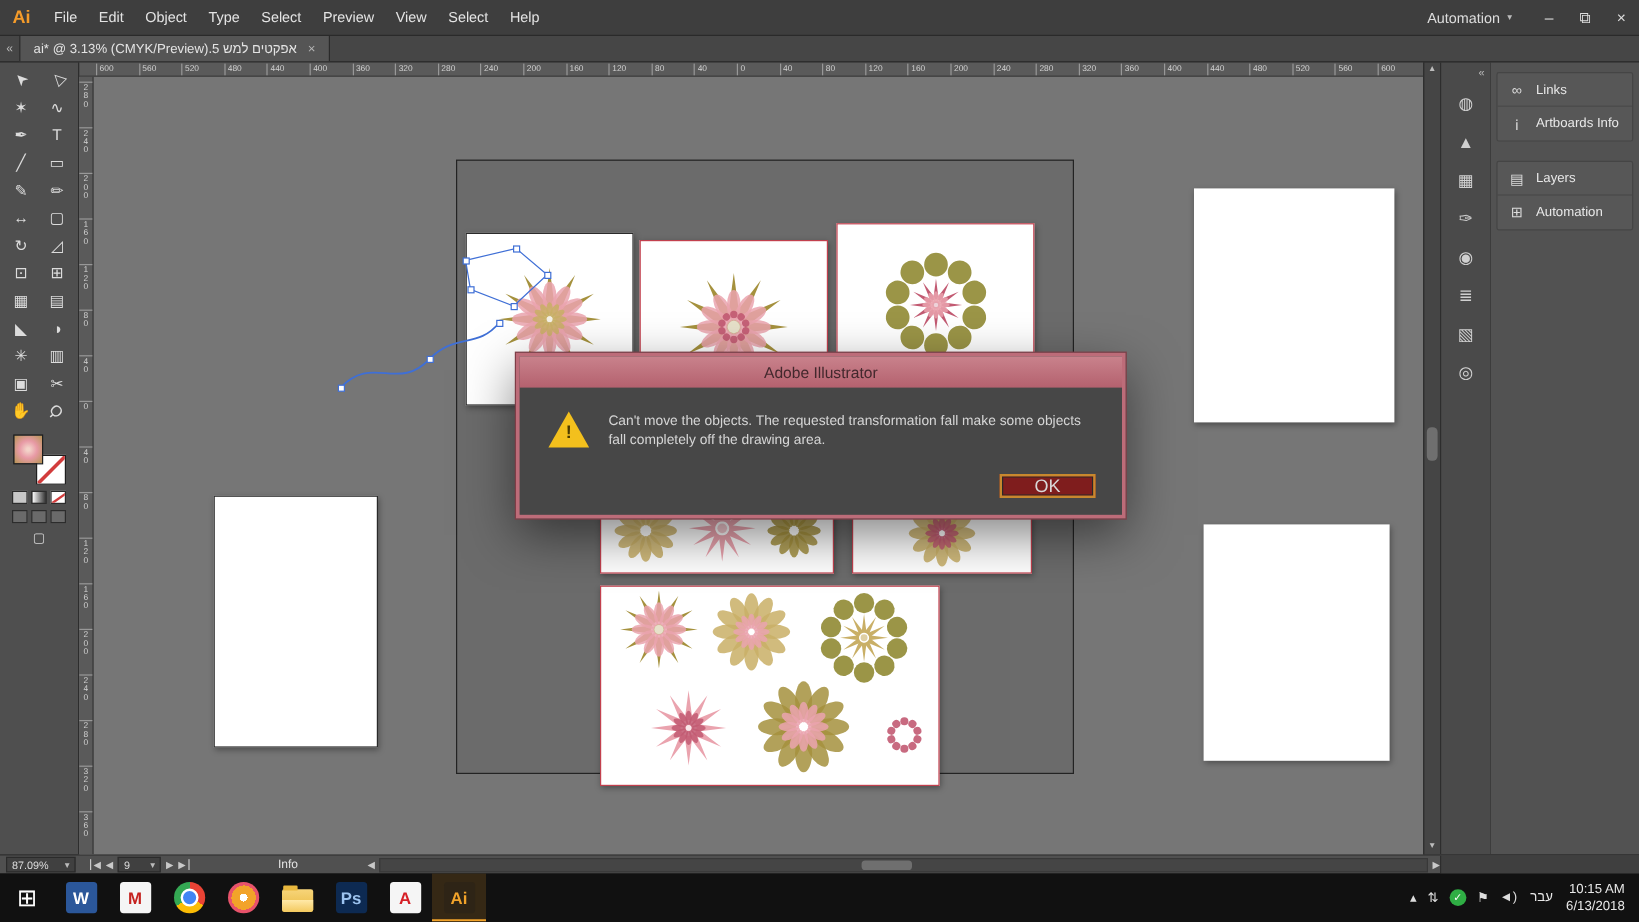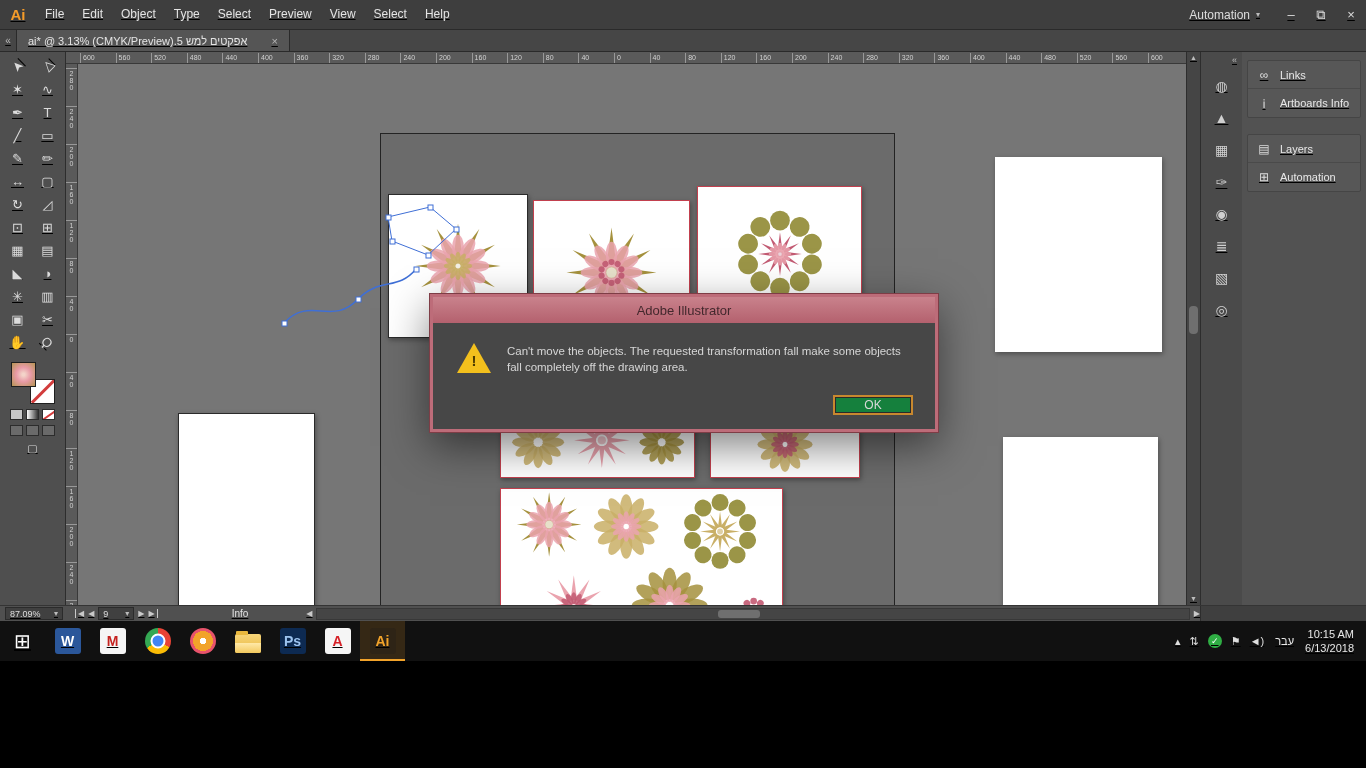--- a/index.html
+++ b/index.html
@@ -1,33 +1,33 @@
 <!DOCTYPE html>
 <html><head>
 <meta charset="utf-8">
 <style>
   *{margin:0;padding:0;box-sizing:border-box;}
   html,body{width:1366px;height:768px;overflow:hidden;background:#000;font-family:"Liberation Sans",sans-serif;}
-  .app{width:1366px;height:661px;display:flex;flex-direction:column;text-decoration:underline;}
+  .app{width:1366px;height:768px;display:flex;flex-direction:column;}
 
   
   .menubar{height:30px;background:#3e3e3e;border-bottom:1px solid #2a2a2a;display:flex;align-items:center;color:#e4e4e4;font-size:12px;}
   .app-logo{width:36px;text-align:center;color:#f49b2a;font-weight:bold;font-size:15px;}
   .menu-items{display:flex;}
   .menu-item{padding:0 9px;line-height:29px;cursor:default;}
   .menubar-spacer{flex:1;}
   .workspace{display:flex;align-items:center;gap:6px;padding:0 16px;color:#ddd;}
   .caret{font-size:8px;color:#bbb;}
   .win-controls{display:flex;}
   .win-btn{width:30px;height:29px;line-height:29px;text-align:center;color:#ddd;font-size:13px;}
 
   
   .tabbar{height:22px;background:#464646;border-bottom:1px solid #2a2a2a;display:flex;align-items:stretch;}
   .tab-chevron{width:16px;color:#b9b9b9;font-size:10px;text-align:center;line-height:22px;}
-  .doc-tab{background:#555;display:flex;align-items:center;gap:24px;padding:0 11px;font-size:11px;color:#e4e4e4;border-right:1px solid #2a2a2a;border-left:1px solid #2a2a2a;}
+  .doc-tab{background:#555;display:flex;align-items:center;gap:9px;padding:0 11px;font-size:11px;color:#e4e4e4;border-right:1px solid #2a2a2a;border-left:1px solid #2a2a2a;}
   .tab-close{color:#b5b5b5;font-size:11px;}
 
   
   .main{flex:1;display:flex;min-height:0;}
 
   
   .toolpanel{width:66px;background:#4f4f4f;border-right:1px solid #2d2d2d;display:flex;flex-direction:column;align-items:center;padding-top:3px;}
   .tool-grid{display:grid;grid-template-columns:30px 30px;}
   .tool{height:23px;display:flex;align-items:center;justify-content:center;color:#dcdcdc;font-size:13px;cursor:default;}
   .tool-glyph{display:inline-block;}
@@ -59,21 +59,21 @@
   .blue-overlay{position:absolute;left:214px;top:131px;width:270px;height:170px;z-index:4;pointer-events:none;}
 
   
   .dialog{position:absolute;left:364px;top:230px;width:508px;height:138px;z-index:10;background:#474747;border:3px solid #bd6c79;box-shadow:0 0 0 1px #7e3d46,0 14px 40px rgba(0,0,0,.5);}
   .dialog-titlebar{height:26px;background:linear-gradient(#c9828c,#b4616e);display:flex;align-items:center;justify-content:center;font-size:13px;color:#43282d;}
   .dialog-body{position:relative;height:106px;padding:14px 20px 0 24px;display:flex;gap:16px;}
   .warn-icon{position:relative;width:34px;height:32px;margin-top:6px;flex:none;}
   .warn-tri{position:absolute;left:0;top:0;width:0;height:0;border-left:17px solid transparent;border-right:17px solid transparent;border-bottom:30px solid #f3c01d;}
   .warn-bang{position:absolute;left:0;top:9px;width:34px;text-align:center;color:#4a3a00;font-weight:bold;font-size:15px;z-index:1;}
   .dialog-msg{font-size:11.5px;color:#d6d6d6;line-height:1.4;max-width:405px;margin-top:6px;}
-  .ok-btn{position:absolute;right:22px;bottom:14px;width:80px;height:20px;background:#15803d;border:2px solid #c8882e;box-shadow:inset 0 0 0 1px #2a2a2a;color:#d8d8d8;font-size:12px;font-family:inherit;}
+  .ok-btn{position:absolute;right:22px;bottom:14px;width:80px;height:20px;background:#7f1d1d;border:2px solid #c8882e;box-shadow:inset 0 0 0 1px #2a2a2a;color:#d8d8d8;font-size:15px;font-family:inherit;}
 
   
   .vscroll{width:14px;background:#454545;border-left:1px solid #2d2d2d;position:relative;display:flex;flex-direction:column;justify-content:space-between;align-items:center;}
   .scroll-arrow{color:#bdbdbd;font-size:7px;height:12px;line-height:12px;}
   .vthumb{position:absolute;left:2px;top:46%;width:9px;height:28px;background:#6f6f6f;border-radius:4px;}
   .rail{width:42px;background:#4a4a4a;border-left:1px solid #2d2d2d;display:flex;flex-direction:column;align-items:center;padding-top:3px;}
   .rail-chevron{align-self:flex-end;margin-right:5px;color:#bbb;font-size:9px;height:12px;}
   .rail-icon{width:28px;height:26px;margin-top:6px;color:#d0d0d0;font-size:14px;text-align:center;line-height:26px;}
   .sidepanel{width:124px;background:#525252;display:flex;flex-direction:column;padding:8px 5px;gap:16px;}
   .pgroup{display:flex;flex-direction:column;background:#575757;border:1px solid #454545;border-radius:2px;}

